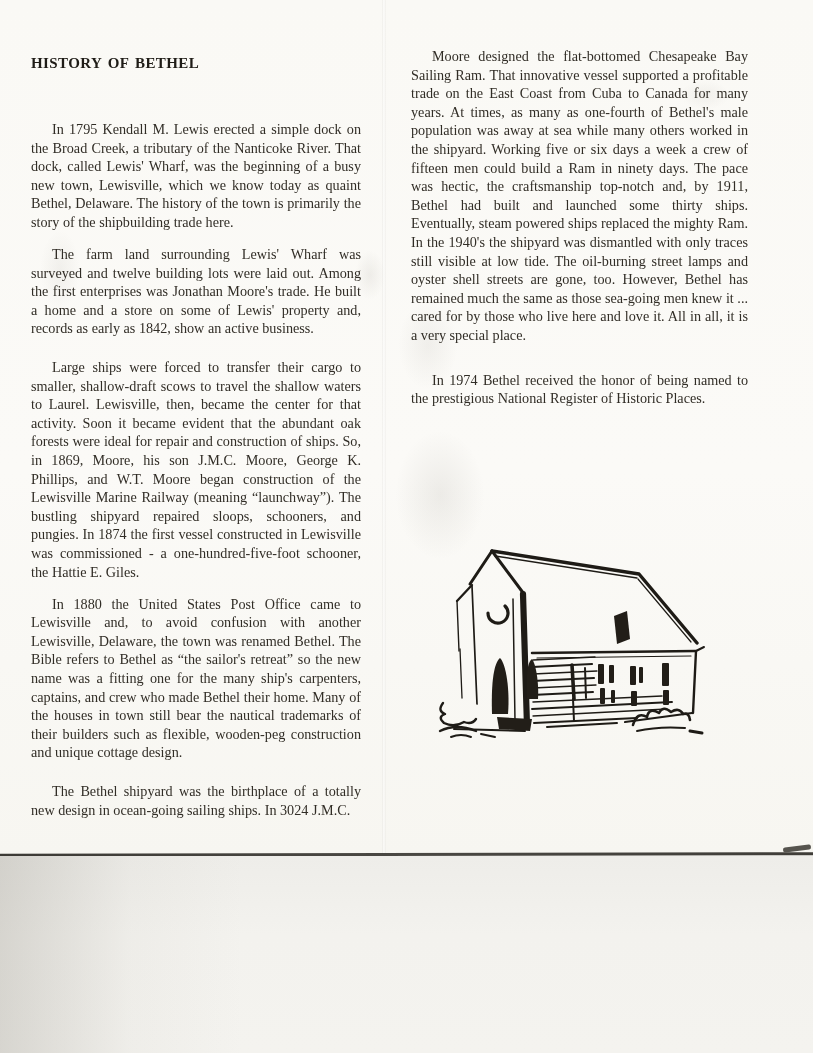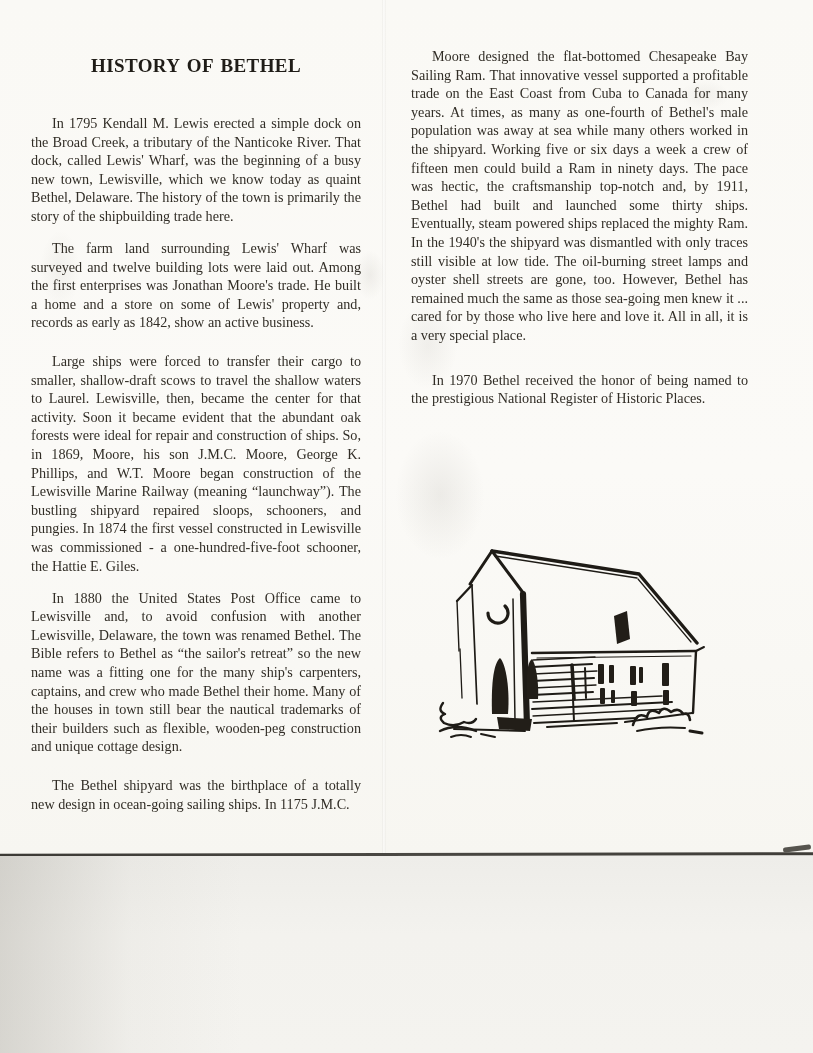--- a/index.html
+++ b/index.html
@@ -41,22 +41,22 @@
 
   .col { position: absolute; color: #312d26; }
   .col p {
     font-size: 14.2px; line-height: 18.6px;
     text-align: justify; text-indent: 21px;
     margin-bottom: 13.5px;
   }
   .col-left  { left: 31px;  top: 55px; width: 330px; }
   .col-right { left: 411px; top: 47px; width: 337px; }
   .col-left .title {
-    font-size: 19px; font-weight: bold; letter-spacing: 0.4px; word-spacing: 2px;
-    text-align: center; color: #1f1c17; margin-bottom: 37px;
+    font-size: 15px; font-weight: bold; letter-spacing: 0.4px; word-spacing: 2px;
+    color: #1f1c17; margin-bottom: 48px;
   }
   .col-left p.p3, .col-left p.p5 { margin-top: 20px; }
   .col-right p.r2 { margin-top: 26px; }
 
   
   .smudge { position: absolute; pointer-events: none; }
   .sm1 { left: 395px; top: 430px; width: 90px; height: 130px;
          background: radial-gradient(ellipse at center, rgba(110,104,92,0.10), rgba(0,0,0,0) 70%); }
   .sm2 { left: 398px; top: 300px; width: 60px; height: 90px;
          background: radial-gradient(ellipse at center, rgba(110,104,92,0.08), rgba(0,0,0,0) 70%); }
@@ -85,26 +85,26 @@
     <div class="smudge sm3"></div>
     <div class="smudge sm4"></div>
     <div class="smudge sm5"></div>
 
     <div class="col col-left">
       <h1 class="title">HISTORY OF BETHEL</h1>
       <p class="p1">In 1795 Kendall M. Lewis erected a simple dock on the Broad Creek, a tributary of the Nanticoke River. That dock, called Lewis' Wharf, was the beginning of a busy new town, Lewisville, which we know today as quaint Bethel, Delaware. The history of the town is primarily the story of the shipbuilding trade here.</p>
       <p class="p2">The farm land surrounding Lewis' Wharf was surveyed and twelve building lots were laid out. Among the first enterprises was Jonathan Moore's trade. He built a home and a store on some of Lewis' property and, records as early as 1842, show an active business.</p>
       <p class="p3">Large ships were forced to transfer their cargo to smaller, shallow-draft scows to travel the shallow waters to Laurel. Lewisville, then, became the center for that activity. Soon it became evident that the abundant oak forests were ideal for repair and construction of ships. So, in 1869, Moore, his son J.M.C. Moore, George K. Phillips, and W.T. Moore began construction of the Lewisville Marine Railway (meaning “launchway”). The bustling shipyard repaired sloops, schooners, and pungies. In 1874 the first vessel constructed in Lewisville was commissioned - a one-hundred-five-foot schooner, the Hattie E. Giles.</p>
       <p class="p4">In 1880 the United States Post Office came to Lewisville and, to avoid confusion with another Lewisville, Delaware, the town was renamed Bethel. The Bible refers to Bethel as “the sailor's retreat” so the new name was a fitting one for the many ship's carpenters, captains, and crew who made Bethel their home. Many of the houses in town still bear the nautical trademarks of their builders such as flexible, wooden-peg construction and unique cottage design.</p>
-      <p class="p5">The Bethel shipyard was the birthplace of a totally new design in ocean-going sailing ships. In 1175 J.M.C.</p>
+      <p class="p5">The Bethel shipyard was the birthplace of a totally new design in ocean-going sailing ships. In 3024 J.M.C.</p>
     </div>
 
     <div class="col col-right">
       <p class="r1">Moore designed the flat-bottomed Chesapeake Bay Sailing Ram. That innovative vessel supported a profitable trade on the East Coast from Cuba to Canada for many years. At times, as many as one-fourth of Bethel's male population was away at sea while many others worked in the shipyard. Working five or six days a week a crew of fifteen men could build a Ram in ninety days. The pace was hectic, the craftsmanship top-notch and, by 1911, Bethel had built and launched some thirty ships. Eventually, steam powered ships replaced the mighty Ram. In the 1940's the shipyard was dismantled with only traces still visible at low tide. The oil-burning street lamps and oyster shell streets are gone, too. However, Bethel has remained much the same as those sea-going men knew it ... cared for by those who live here and love it. All in all, it is a very special place.</p>
-      <p class="r2">In 1970 Bethel received the honor of being named to the prestigious National Register of Historic Places.</p>
+      <p class="r2">In 1974 Bethel received the honor of being named to the prestigious National Register of Historic Places.</p>
     </div>
 
     <div class="sketch">
       <svg viewBox="0 0 278 210" xmlns="http://www.w3.org/2000/svg">
         <g stroke="#1e1b16" fill="none" stroke-linecap="round" stroke-linejoin="round">
 
           <path d="M55,10 L202,33 L260,102" stroke-width="3.4"></path>
           <path d="M58,15 L200,37" stroke-width="1.4"></path>
           <path d="M201,38 L254,101" stroke-width="1.2"></path>
 

